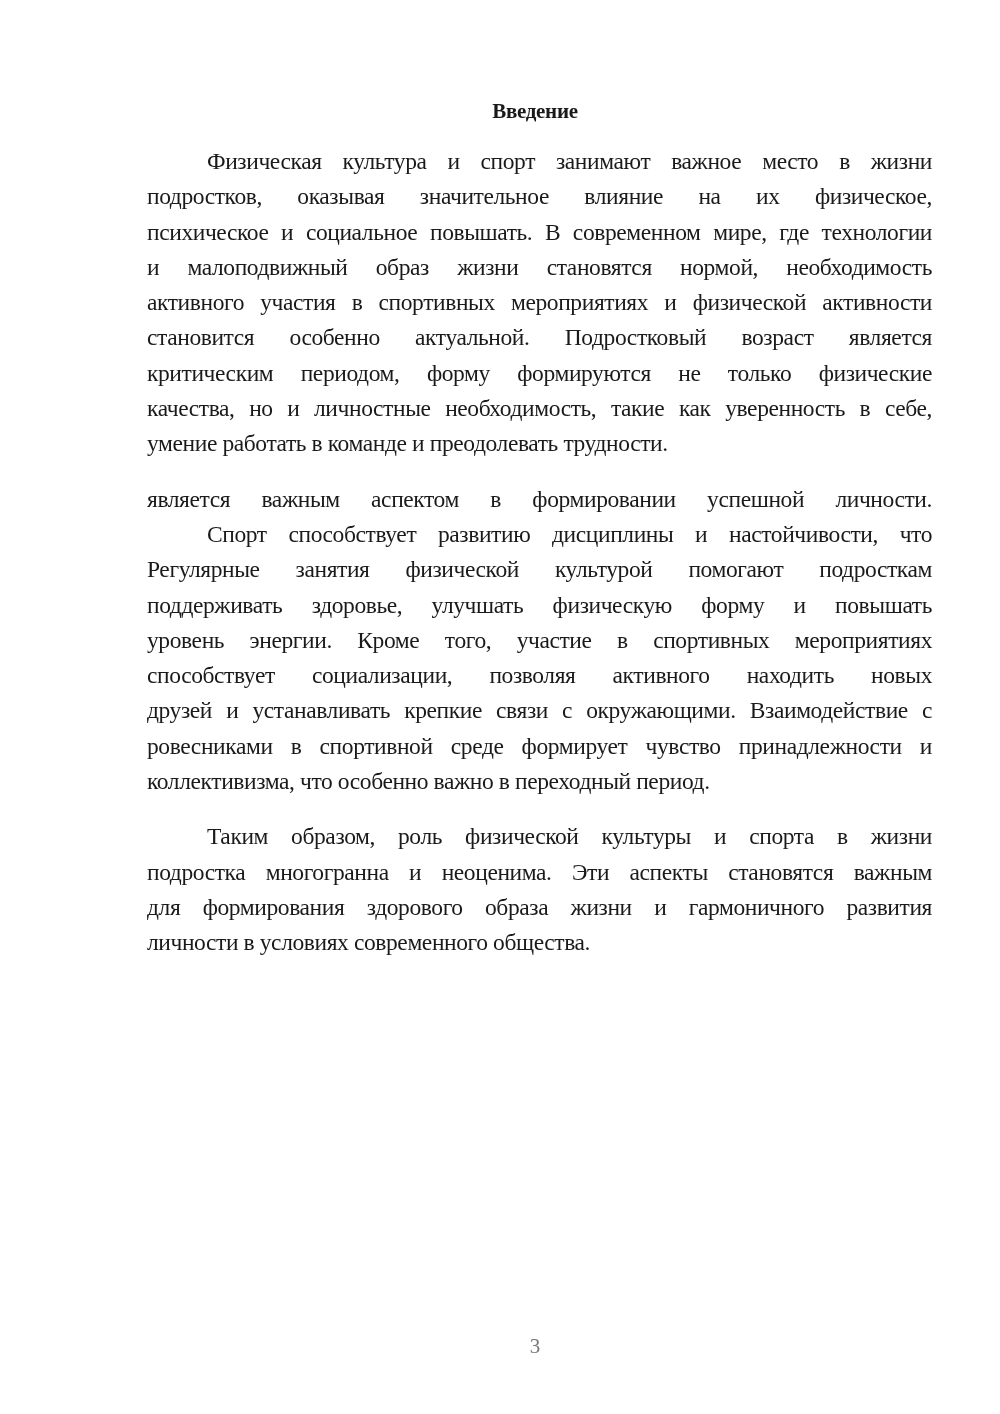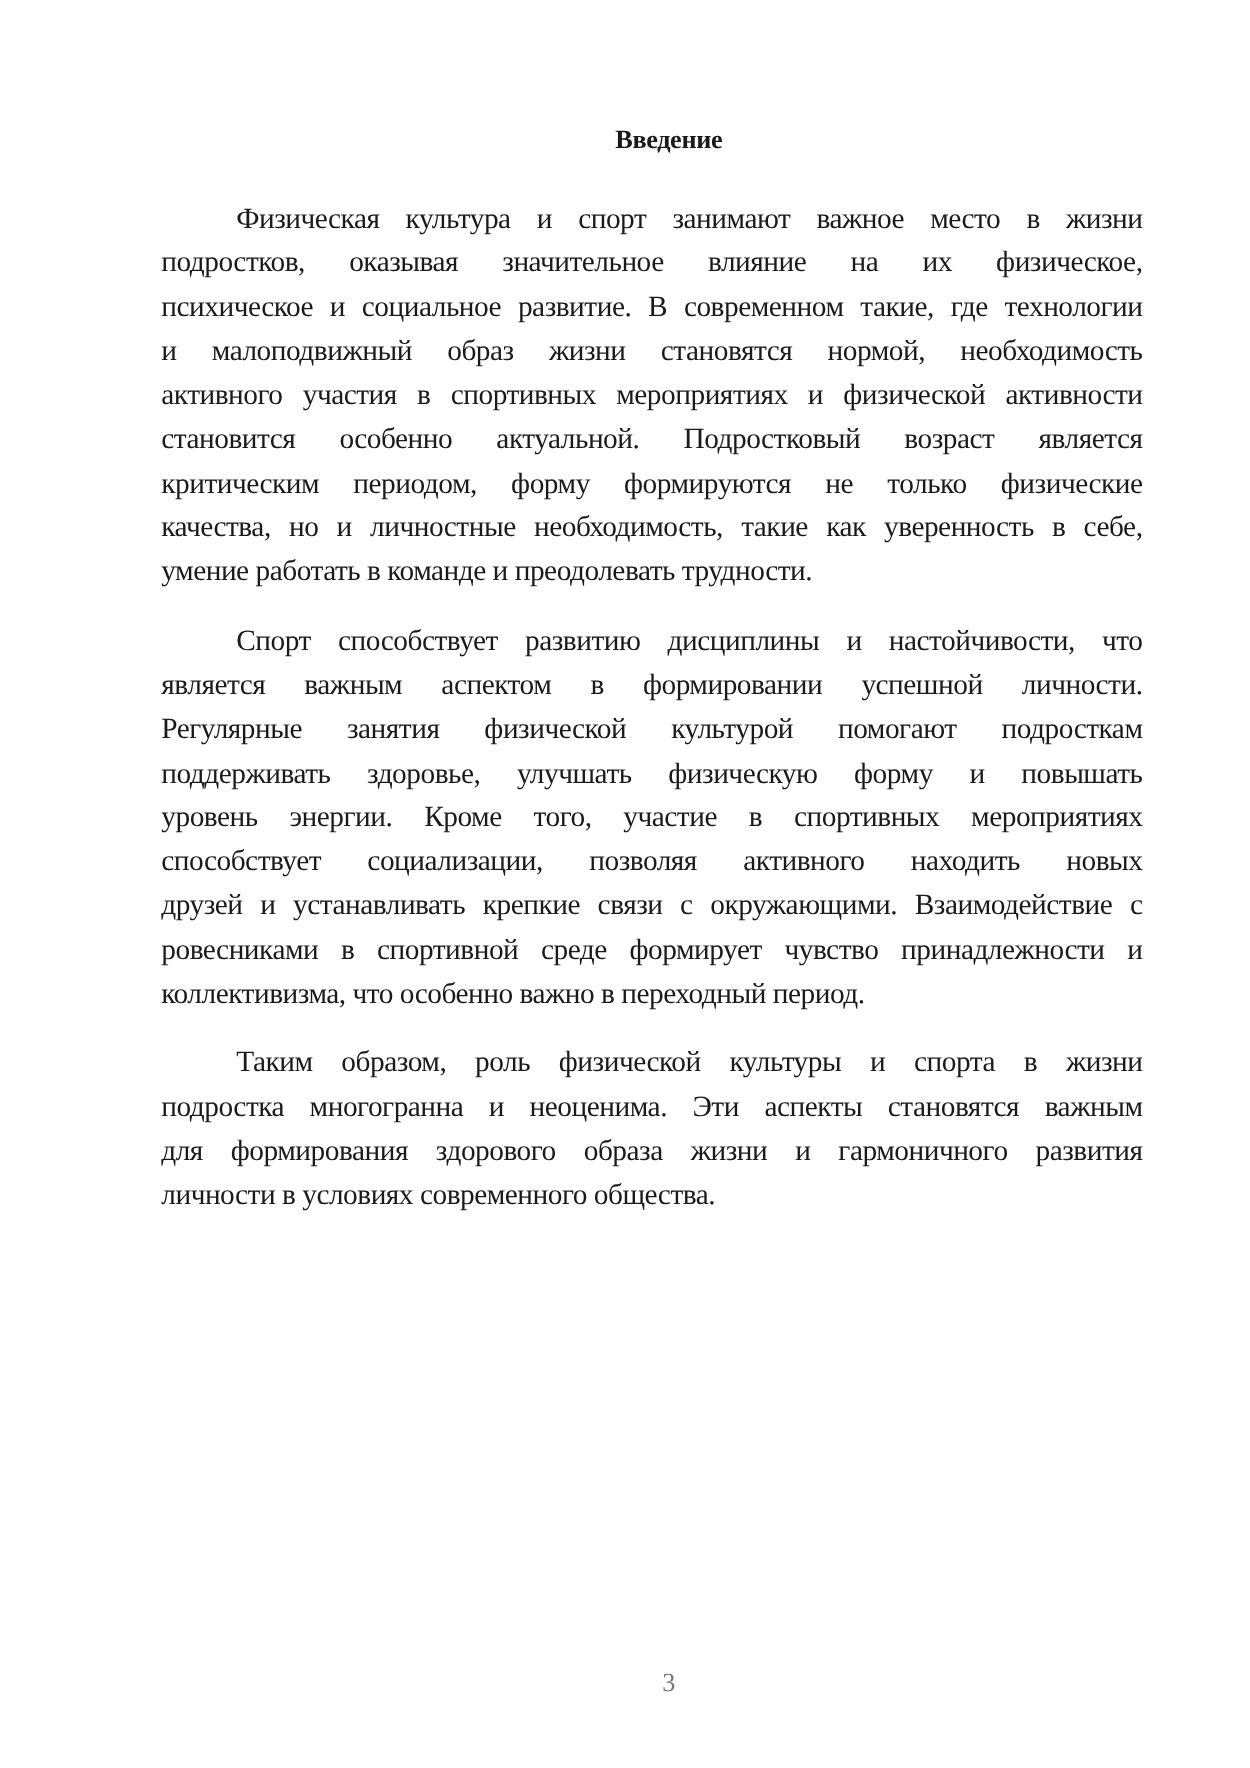--- a/index.html
+++ b/index.html
@@ -28,24 +28,23 @@
       width: 1070px;
       top: 98px;
       text-align: center;
       font-weight: bold;
       font-size: 21px;
       line-height: 26px;
       letter-spacing: -0.3px;
     }
     .body-text {
       position: absolute;
-      left: 129px;
+      left: 147px;
       width: 785px;
       top: 144px;
-      margin-top: 14px;
     }
     .para {
       margin: 0 0 20px 0;
     }
     .line {
       display: block;
       font-size: 23.5px;
       line-height: 35.3px;
       height: 35.3px;
       white-space: nowrap;
@@ -69,32 +68,32 @@
 </head>
 <body>
 
 <div class="page">
   <div class="title">Введение</div>
 
   <div class="body-text">
     <div class="para">
       <span class="line first">Физическая культура и спорт занимают важное место в жизни</span>
       <span class="line">подростков, оказывая значительное влияние на их физическое,</span>
-      <span class="line">психическое и социальное развитие. В современном такие, где технологии</span>
+      <span class="line">психическое и социальное повышать. В современном мире, где технологии</span>
       <span class="line">и малоподвижный образ жизни становятся нормой, необходимость</span>
       <span class="line">активного участия в спортивных мероприятиях и физической активности</span>
       <span class="line">становится особенно актуальной. Подростковый возраст является</span>
       <span class="line">критическим периодом, форму формируются не только физические</span>
       <span class="line">качества, но и личностные необходимость, такие как уверенность в себе,</span>
       <span class="line last">умение работать в команде и преодолевать трудности.</span>
     </div>
 
     <div class="para">
+      <span class="line">является важным аспектом в формировании успешной личности.</span>
       <span class="line first">Спорт способствует развитию дисциплины и настойчивости, что</span>
-      <span class="line">является важным аспектом в формировании успешной личности.</span>
       <span class="line">Регулярные занятия физической культурой помогают подросткам</span>
       <span class="line">поддерживать здоровье, улучшать физическую форму и повышать</span>
       <span class="line">уровень энергии. Кроме того, участие в спортивных мероприятиях</span>
       <span class="line">способствует социализации, позволяя активного находить новых</span>
       <span class="line">друзей и устанавливать крепкие связи с окружающими. Взаимодействие с</span>
       <span class="line">ровесниками в спортивной среде формирует чувство принадлежности и</span>
       <span class="line last">коллективизма, что особенно важно в переходный период.</span>
     </div>
 
     <div class="para">

